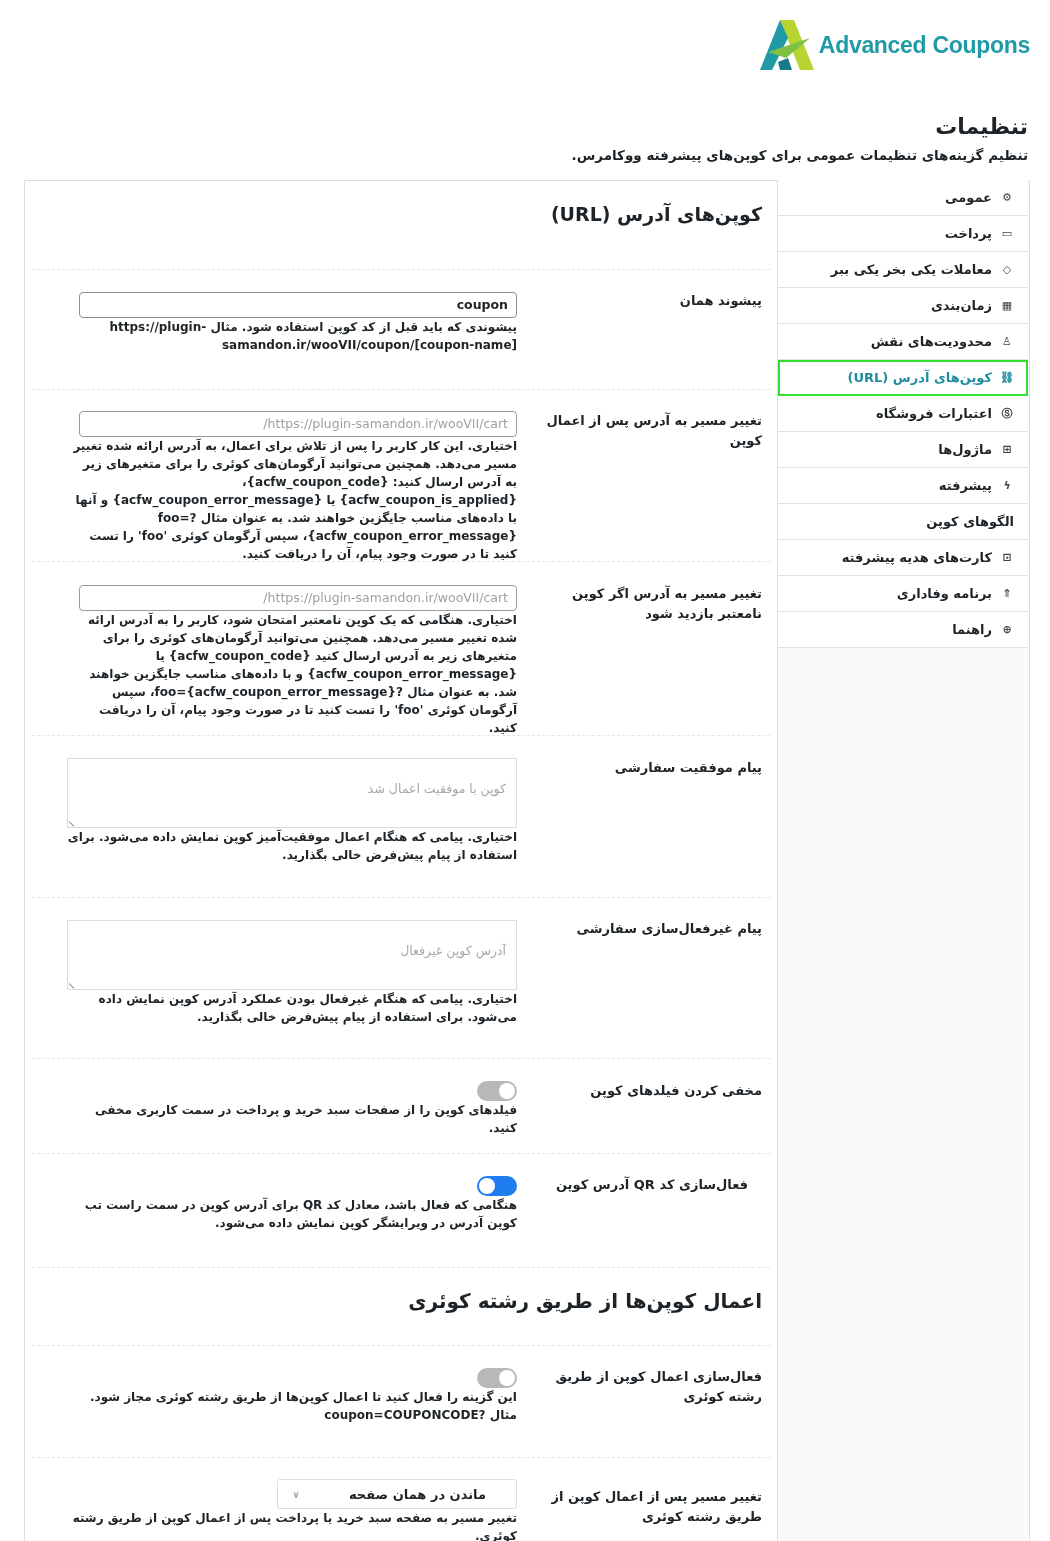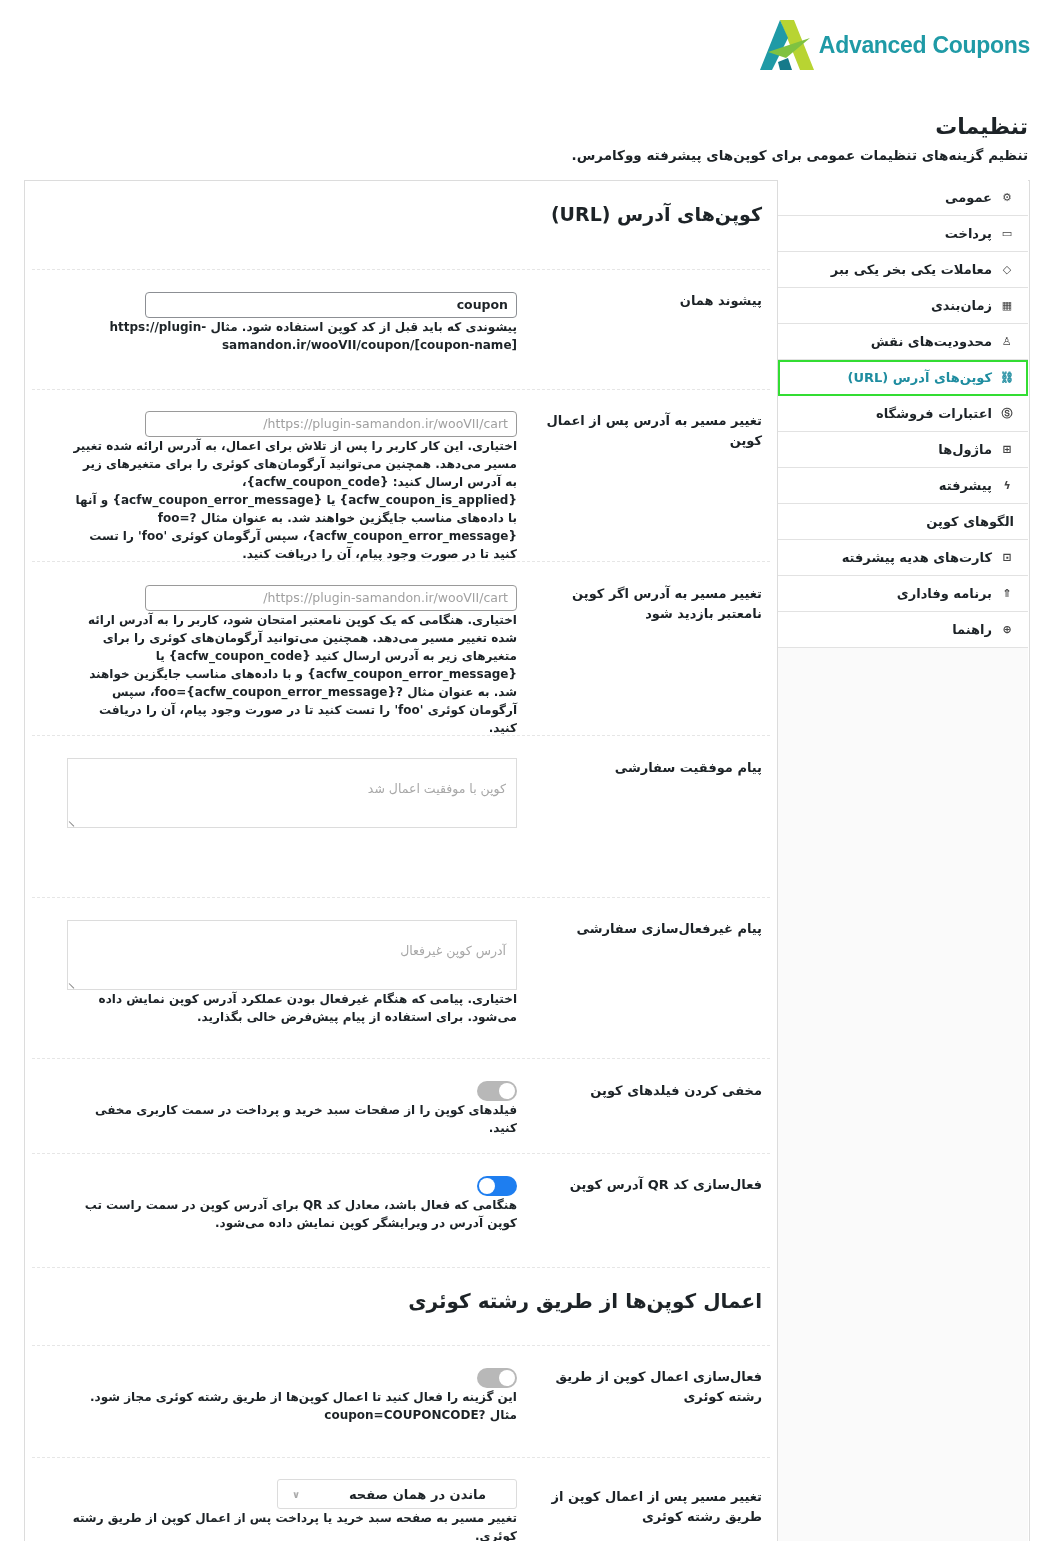--- a/index.html
+++ b/index.html
@@ -14,21 +14,21 @@
   .sidebar { position:absolute; top:180px; right:22px; width:250px; height:1380px; background:#fafafa; border-left:1px solid #dcdcdc; }
   .nav-item { height:36px; border-bottom:1px solid #e2e2e2; background:#fff; display:flex; align-items:center; padding-right:14px; font-size:13px; font-weight:bold; cursor:pointer; box-sizing:border-box; }
   .nav-item .ic { width:14px; height:14px; margin-left:8px; display:inline-flex; align-items:center; justify-content:center; font-size:11px; color:#444; }
   .nav-item.active { color:#1f8da0; outline:2px solid #33dd33; outline-offset:-2px; }
   .nav-item.active .ic { color:#1f8da0; }
   .main { position:absolute; top:181px; left:32px; width:738px; }
   .sec-title { font-size:19px; font-weight:bold; margin:0; position:absolute; right:8px; }
   .hr { position:absolute; left:0; right:0; border-top:1px dashed #e6e6e6; }
   .row-label { position:absolute; right:8px; font-size:13px; font-weight:bold; width:220px; text-align:right; line-height:20px; }
   .field { position:absolute; left:35px; width:450px; }
-  .input { width:372px; height:26px; border:1px solid #8c8f94; border-radius:4px; box-sizing:border-box; font-size:12.5px; padding:0 8px; text-align:right; line-height:24px; font-weight:bold; background:#fff; }
+  .input { width:438px; height:26px; border:1px solid #8c8f94; border-radius:4px; box-sizing:border-box; font-size:12.5px; padding:0 8px; text-align:right; line-height:24px; font-weight:bold; background:#fff; }
   .input.ph { color:#a0a0a0; font-weight:normal; border-color:#9a9a9a; }
   .textarea { width:450px; height:70px; border:1px solid #dcdcdc; box-sizing:border-box; font-size:12.5px; padding:22px 10px; color:#a8a8a8; position:relative; }
   .textarea .grip { position:absolute; left:2px; bottom:2px; width:7px; height:7px; border-left:1px solid #888; transform:rotate(-45deg); }
   .desc { font-size:12px; line-height:18px; font-weight:bold; text-align:right; direction:rtl; }
   .toggle { width:40px; height:20px; border-radius:10px; position:relative; margin-right:0; margin-left:auto; }
   .toggle.off { background:#b8b8b8; }
   .toggle.on { background:#1e7ef0; }
   .toggle .knob { position:absolute; top:2px; width:16px; height:16px; border-radius:50%; background:#fff; }
   .toggle.off .knob { right:2px; }
   .toggle.on .knob { left:2px; }
@@ -128,40 +128,41 @@
   <div class="row-label" style="top:403px;">تغییر مسیر به آدرس اگر کوپن نامعتبر بازدید شود</div>
   <div class="field" style="top:404px;">
     <div class="input ph">https://plugin-samandon.ir/wooVII/cart/</div>
     <div class="desc">اختیاری. هنگامی که یک کوپن نامعتبر امتحان شود، کاربر را به آدرس ارائه شده تغییر مسیر می‌دهد. همچنین می‌توانید آرگومان‌های کوئری را برای متغیرهای زیر به آدرس ارسال کنید {acfw_coupon_code} یا {acfw_coupon_error_message} و با داده‌های مناسب جایگزین خواهند شد. به عنوان مثال ?foo={acfw_coupon_error_message}، سپس آرگومان کوئری 'foo' را تست کنید تا در صورت وجود پیام، آن را دریافت کنید.</div>
   </div>
   <div class="hr" style="top:554px;"></div>
 
   <div class="row-label" style="top:577px;">پیام موفقیت سفارشی</div>
   <div class="field" style="top:577px;">
     <div class="textarea"><span>کوپن با موفقیت اعمال شد</span><span class="grip"></span></div>
+    <div class="desc">اختیاری. پیامی که هنگام اعمال موفقیت‌آمیز کوپن نمایش داده می‌شود. برای استفاده از پیام پیش‌فرض خالی بگذارید.</div>
   </div>
   <div class="hr" style="top:716px;"></div>
 
   <div class="row-label" style="top:738px;">پیام غیرفعال‌سازی سفارشی</div>
   <div class="field" style="top:739px;">
     <div class="textarea"><span>آدرس کوپن غیرفعال</span><span class="grip"></span></div>
     <div class="desc">اختیاری. پیامی که هنگام غیرفعال بودن عملکرد آدرس کوپن نمایش داده می‌شود. برای استفاده از پیام پیش‌فرض خالی بگذارید.</div>
   </div>
   <div class="hr" style="top:877px;"></div>
 
   <div class="row-label" style="top:900px;">مخفی کردن فیلدهای کوپن</div>
   <div class="field" style="top:900px;">
     <div class="toggle off">
         <span class="knob"></span>
       </div>
     <div class="desc">فیلدهای کوپن را از صفحات سبد خرید و پرداخت در سمت کاربری مخفی کنید.</div>
   </div>
   <div class="hr" style="top:972px;"></div>
 
-  <div class="row-label" style="top:994px;">فعال‌سازی کد QR آدرس کوپن</div>
+  <div class="row-label" style="top:994px;text-align:center;">فعال‌سازی کد QR آدرس کوپن</div>
   <div class="field" style="top:995px;">
     <div class="toggle on">
         <span class="knob"></span>
       </div>
     <div class="desc">هنگامی که فعال باشد، معادل کد QR برای آدرس کوپن در سمت راست تب کوپن آدرس در ویرایشگر کوپن نمایش داده می‌شود.</div>
   </div>
   <div class="hr" style="top:1086px;"></div>
 
   <h2 class="sec-title" style="top:1108px; font-size:20px;">اعمال کوپن‌ها از طریق رشته کوئری</h2>
   <div class="hr" style="top:1164px;"></div>

